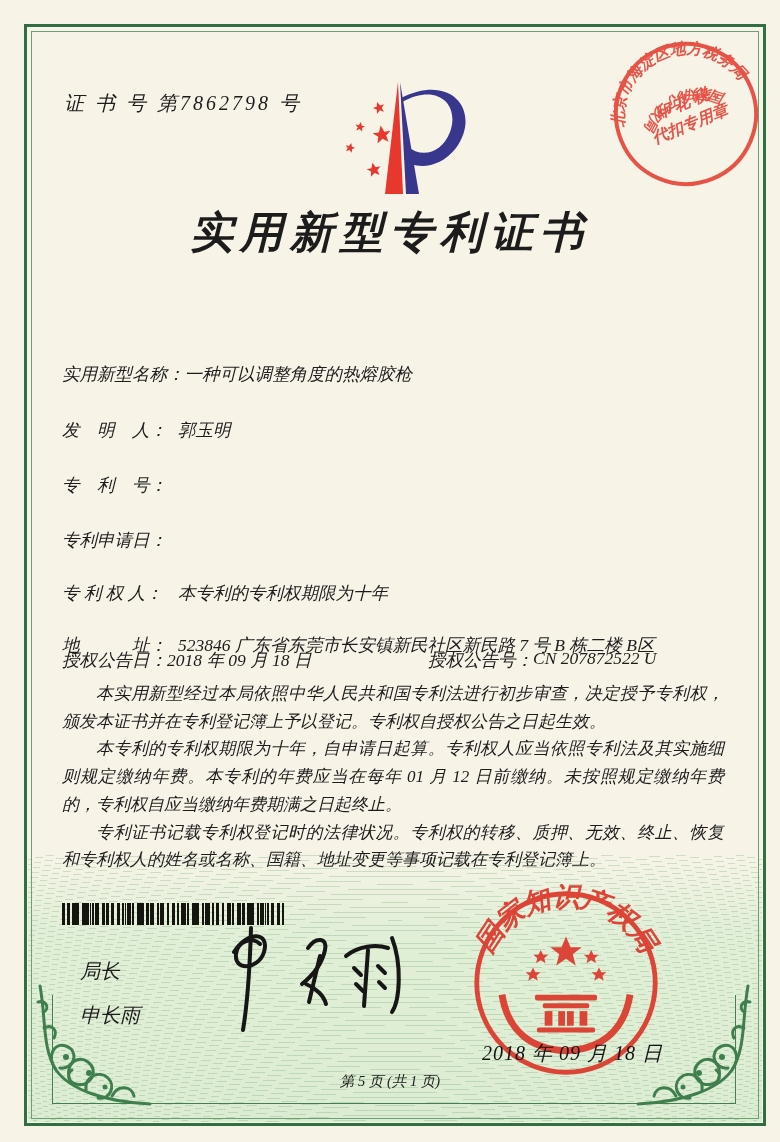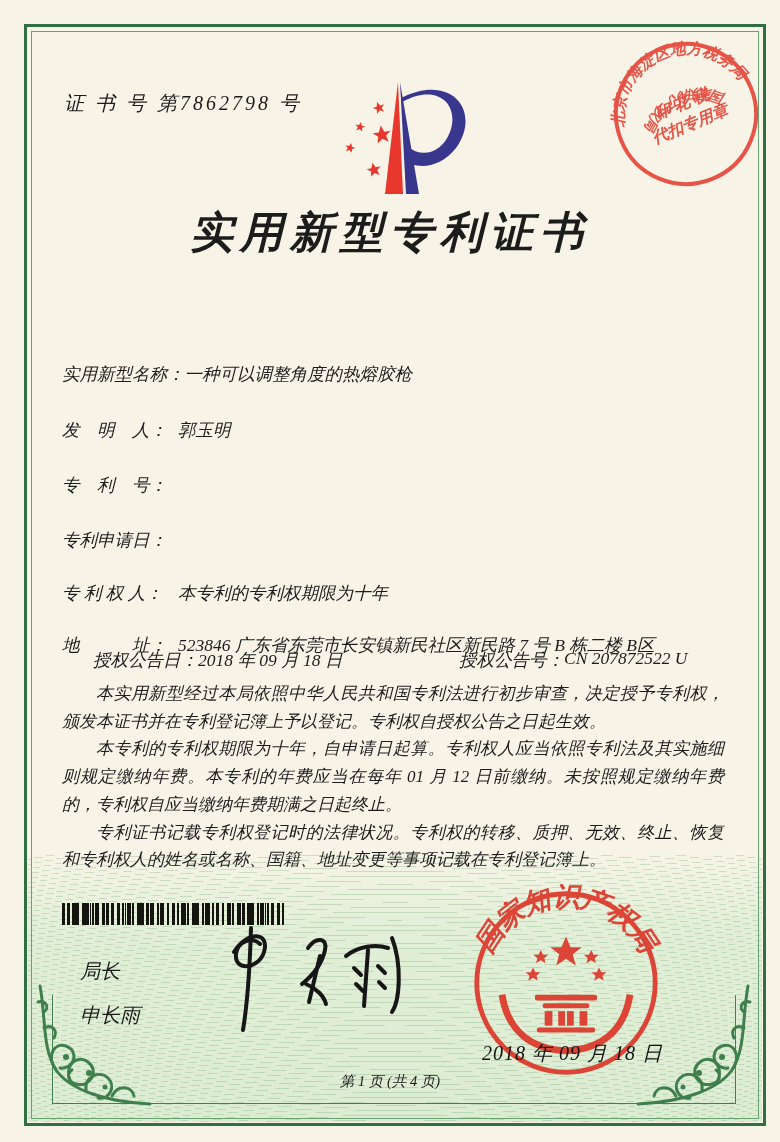--- a/index.html
+++ b/index.html
@@ -34,21 +34,21 @@
   .logo{position:absolute; left:302px; top:76px; width:180px; height:128px; z-index:2;}
   .stamp{position:absolute; left:608px; top:36px; width:156px; height:156px; z-index:3; opacity:.92;}
   .title{position:absolute; left:0; right:0; top:204px; text-align:center;
     font-size:43px; font-weight:bold; letter-spacing:7px; z-index:2;}
   
   .row{position:absolute; left:62px; width:660px; display:flex; font-size:17.5px; z-index:2; line-height:1.45;margin-top:40px;}
   .row .lab{flex:0 0 116px; white-space:nowrap;}
   .row .val{flex:1;}
   .row2{position:absolute; left:62px; width:680px; display:flex; font-size:17.5px; z-index:2;}
   .pair{display:flex;}
-  .pair .lab{white-space:nowrap;margin-left:31px;}
+  .pair .lab{white-space:nowrap;}
   
   .body-text{position:absolute; left:62px; top:680px; width:662px; font-size:17px;
     line-height:1.63; z-index:2; text-align:justify;}
   .body-text p{margin:0; text-indent:2em;}
   
   .barcode{position:absolute; left:62px; top:903px; width:222px; height:22px; z-index:2;
     background:
       repeating-linear-gradient(90deg,#15150f 0 2px,transparent 2px 5px),
       repeating-linear-gradient(90deg,#15150f 0 1px,transparent 1px 7px),
       repeating-linear-gradient(90deg,#15150f 0 3px,transparent 3px 11px);
@@ -213,15 +213,15 @@
       <rect x="78" y="129" width="8" height="15"></rect>
       <rect x="92" y="129" width="7" height="15"></rect>
       <rect x="101" y="129" width="7" height="15"></rect>
       <rect x="114" y="129" width="8" height="15"></rect>
       <rect x="70" y="146" width="60" height="5" rx="2"></rect>
       <path d="M34,112 C40,150 64,168 100,170 C136,168 160,150 166,112" fill="none" stroke="#dc392b" stroke-width="7"></path>
     </g>
   </svg>
   <div class="seal-date">2018 年 09 月 18 日</div>
 
-  <div class="footer">第 1 页 (共 4 页)</div>
+  <div class="footer">第 5 页 (共 1 页)</div>
 
 </div>
 
 </body></html>

